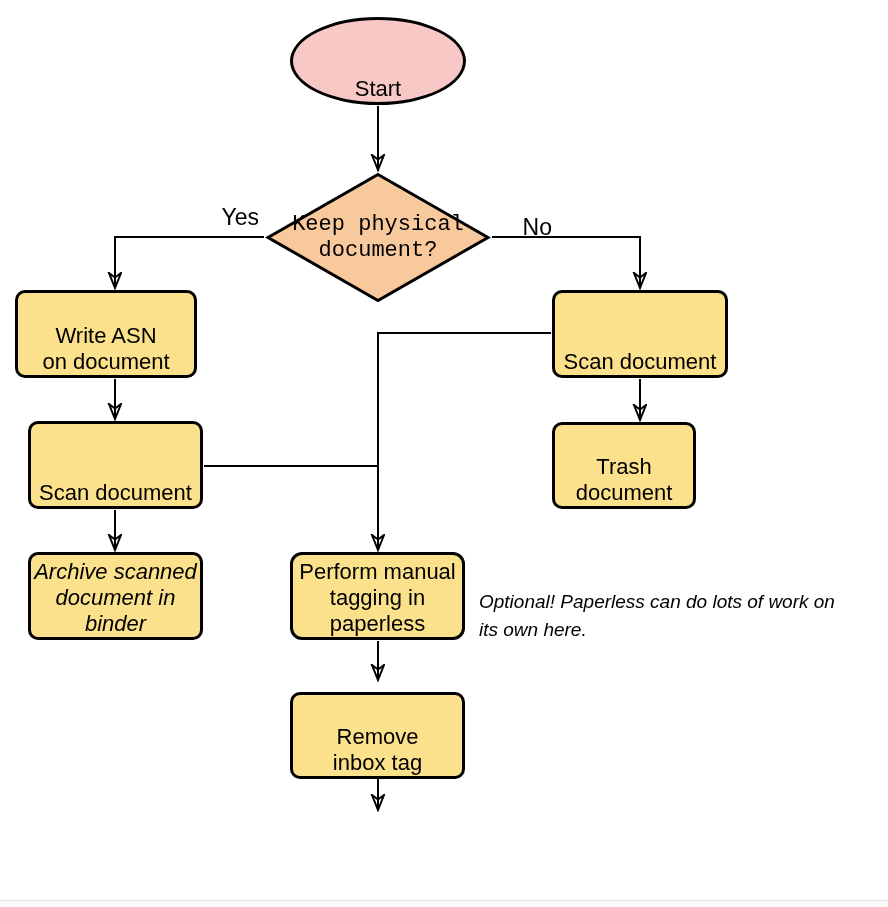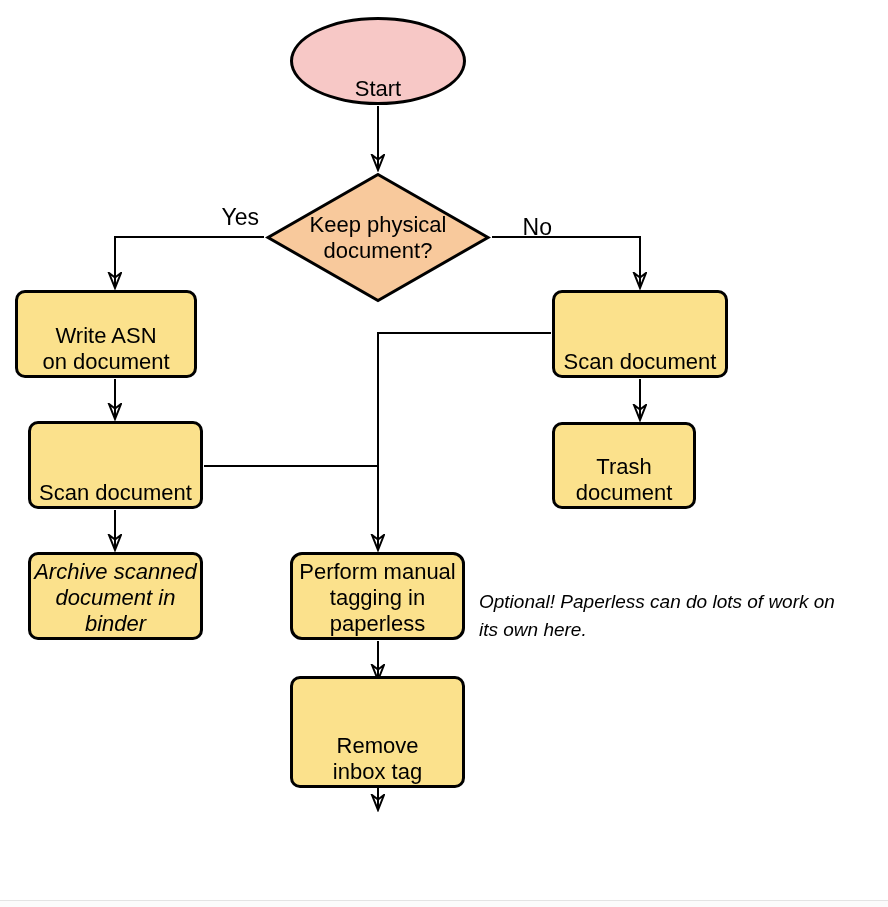--- a/index.html
+++ b/index.html
@@ -46,20 +46,21 @@
     border-radius: 10px;
   }
   .node.terminal {
     background: var(--terminal-fill, #F7C8C6);
     border: 3px solid var(--stroke, #000000);
     border-radius: 50%;
   }
   .node.diamond {
     background: transparent;
     border: none;
+    font-family: Liberation Mono, monospace;
   }
   .diamond-shape {
     position: absolute;
     left: 0;
     top: 0;
     width: 100%;
     height: 100%;
   }
   .diamond-shape polygon {
     fill: var(--decision-fill, #F8C99C);
@@ -165,21 +166,21 @@
 
   <div class="node rect" style="left:290px; top:552px; width:175px; height:88px;border-radius:12px;">
     <span>Perform manual
 tagging in
 paperless</span>
   </div>
 
   <div class="note">Optional! Paperless can do lots of work on
 its own here.</div>
 
-  <div class="node rect" style="left:290px; top:676px; width:175px; height:112px;">
+  <div class="node rect" style="left:290px; top:692px; width:175px; height:87px;">
     <span>Remove
 inbox tag</span>
   </div>
 
 
   <div class="bottom-strip"></div>
 
 </div>
 
 </body></html>

